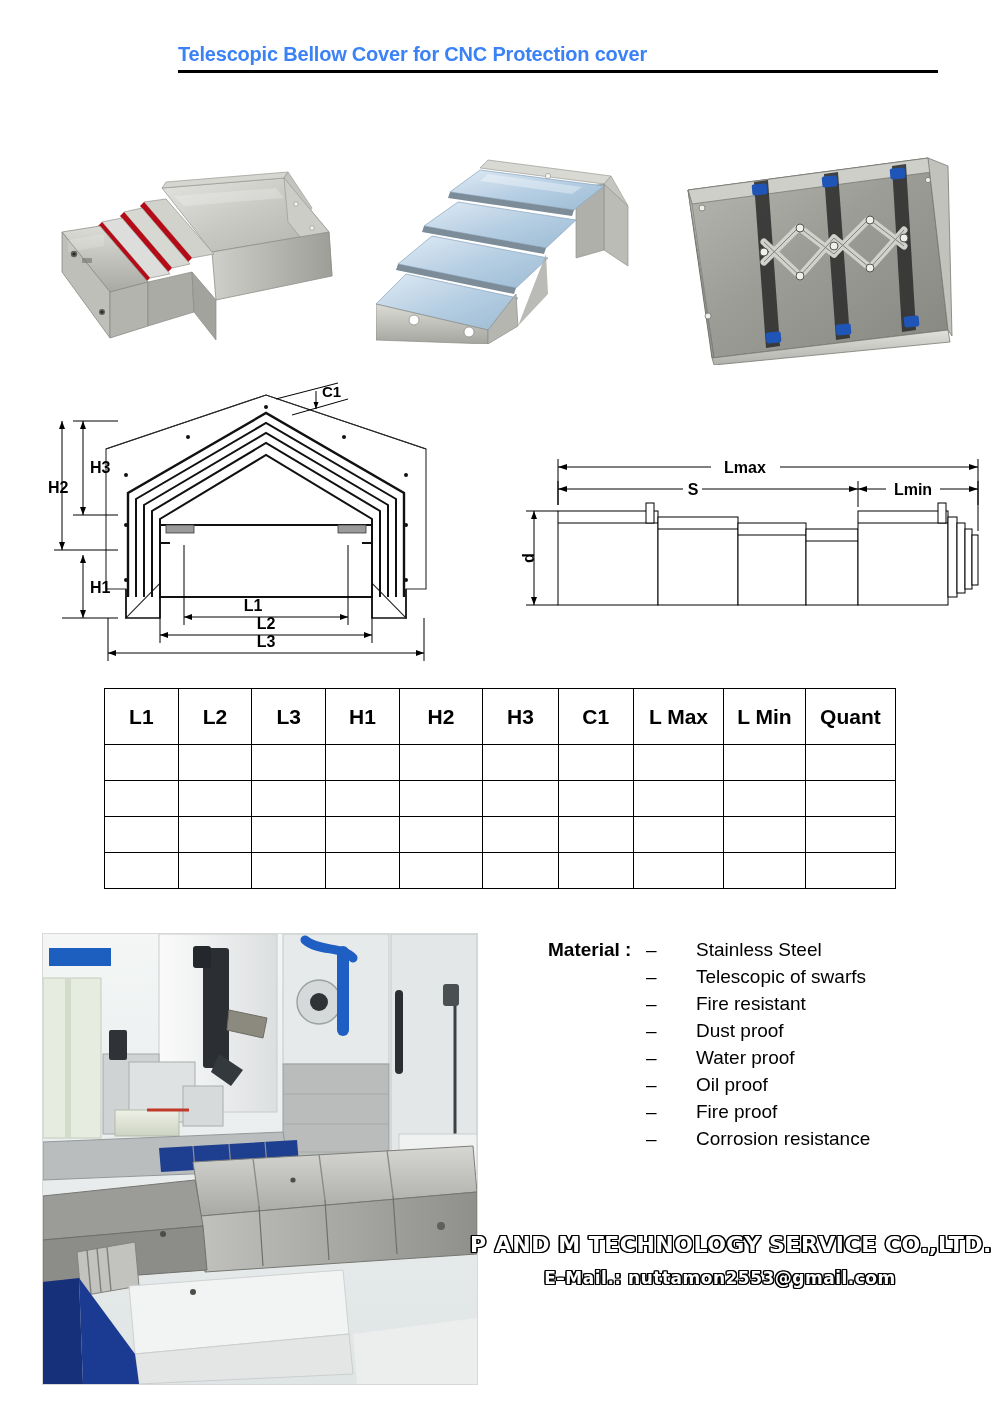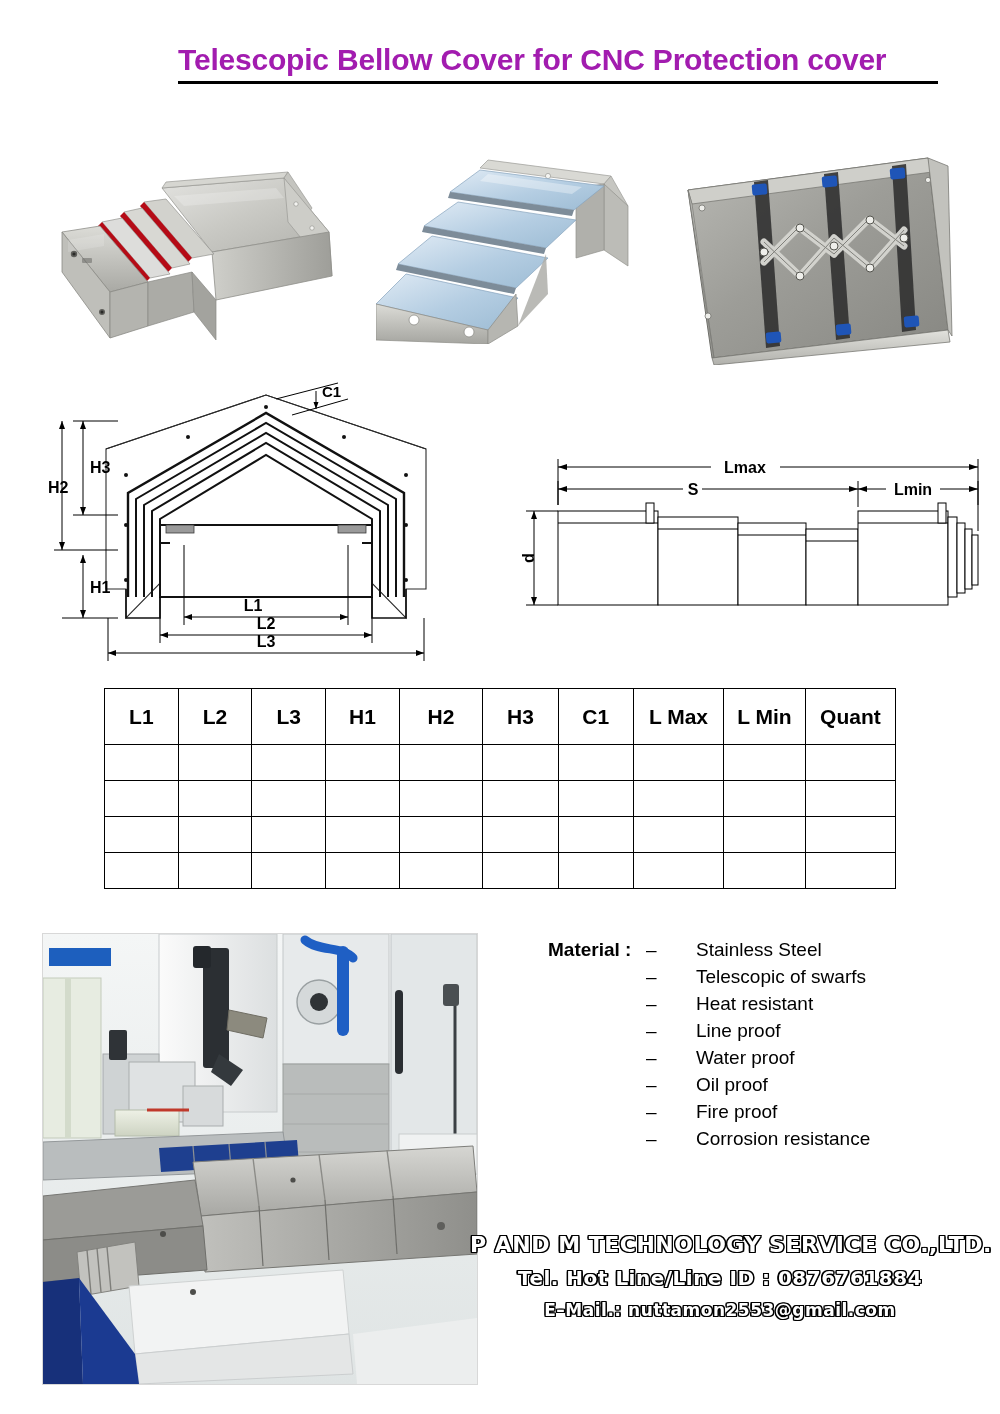--- a/index.html
+++ b/index.html
@@ -25,26 +25,26 @@
     position: absolute; left: 6px; top: 6px;
     width: 162px; height: 92px;
   }
   .logo-svg { display: block; width: 162px; height: 92px; }
 
   .title-wrap {
     position: absolute; left: 178px; top: 44px;
     width: 790px;
   }
   .main-title {
-    font-size: 30px;
+    font-size: 20px;
     font-weight: bold;
     letter-spacing: -0.2px;
     line-height: 1.05;
     white-space: nowrap;
-    color: #a21caf;
+    color: #3b82f6;
   }
   .title-rule {
     margin-top: 5px;
     border-top: 3px solid #000;
     width: 760px;
   }
 
   
   .photo-row {
     position: absolute; left: 0; top: 140px;
@@ -719,26 +719,26 @@
     <span class="material-text">Stainless Steel</span>
   </div>
   <div class="material-row">
     <span class="material-label"></span>
     <span class="material-dash">–</span>
     <span class="material-text">Telescopic of swarfs</span>
   </div>
   <div class="material-row">
     <span class="material-label"></span>
     <span class="material-dash">–</span>
-    <span class="material-text">Heat resistant</span>
+    <span class="material-text">Fire resistant</span>
   </div>
   <div class="material-row">
     <span class="material-label"></span>
     <span class="material-dash">–</span>
-    <span class="material-text">Line proof</span>
+    <span class="material-text">Dust proof</span>
   </div>
   <div class="material-row">
     <span class="material-label"></span>
     <span class="material-dash">–</span>
     <span class="material-text">Water proof</span>
   </div>
   <div class="material-row">
     <span class="material-label"></span>
     <span class="material-dash">–</span>
     <span class="material-text">Oil proof</span>
@@ -750,15 +750,14 @@
   </div>
   <div class="material-row">
     <span class="material-label"></span>
     <span class="material-dash">–</span>
     <span class="material-text">Corrosion resistance</span>
   </div>
 </div>
 
 <div class="contact-block">
   <div class="contact-line contact-company">P AND M TECHNOLOGY SERVICE CO.,LTD.</div>
-  <div class="contact-line contact-tel">Tel. Hot Line/Line ID : 0876761884</div>
   <div class="contact-line contact-mail">E–Mail.: nuttamon2553@gmail.com</div>
 </div>
 
 </body></html>

